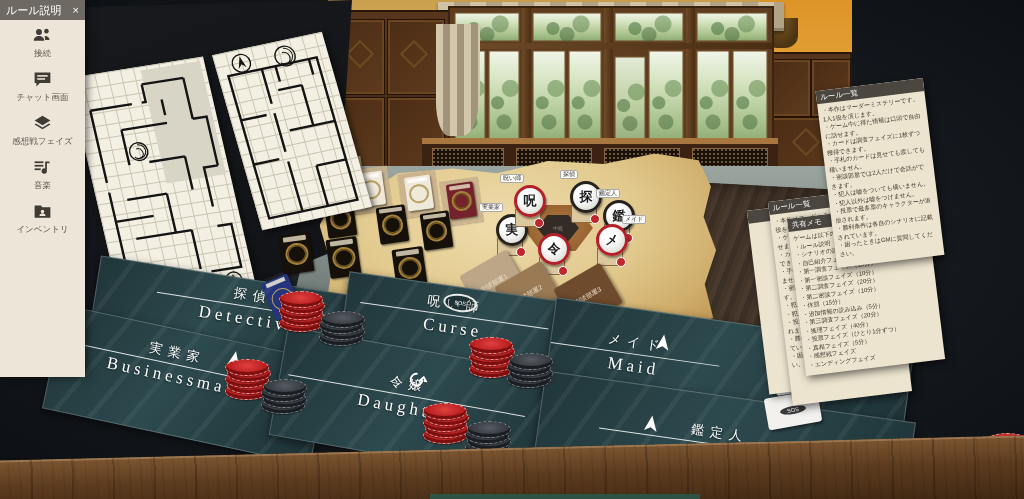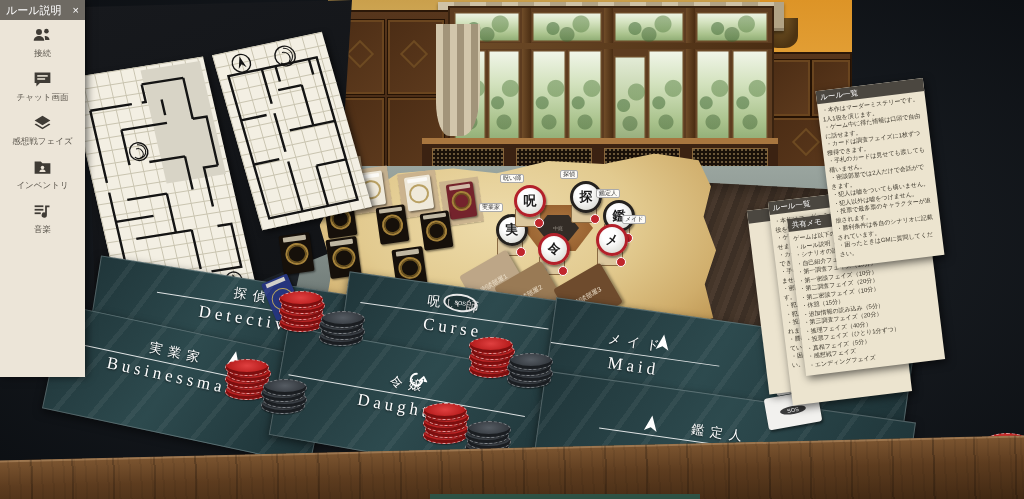--- a/index.html
+++ b/index.html
@@ -520,30 +520,30 @@
     </div>
     <div class="mitem">
       <svg viewBox="0 0 24 24">
           <path d="M12 3 L21 8.5 L12 14 L3 8.5 Z"></path>
           <path d="M12 16.5 L4.5 12 L3 13 L12 18.5 L21 13 L19.5 12 Z"></path>
         </svg>
       <span>感想戦フェイズ</span>
     </div>
     <div class="mitem">
       <svg viewBox="0 0 24 24">
-          <path d="M3 5 h7 l2 2 h9 v12 h-18 Z"></path>
-          <circle cx="12" cy="12" r="2" fill="#ece5d8"></circle>
-          <path d="M8.5 17 c0-2 1.8-3 3.5-3 s3.5 1 3.5 3 Z" fill="#ece5d8"></path>
-        </svg>
-      <span>インベントリ</span>
-    </div>
-    <div class="mitem">
-      <svg viewBox="0 0 24 24">
           <rect x="3" y="5" width="10" height="2"></rect>
           <rect x="3" y="9" width="10" height="2"></rect>
           <rect x="3" y="13" width="7" height="2"></rect>
           <path d="M15 5 h5 v2 h-3 v9 a3 3 0 1 1 -2 -2.8 Z"></path>
         </svg>
       <span>音楽</span>
     </div>
+    <div class="mitem">
+      <svg viewBox="0 0 24 24">
+          <path d="M3 5 h7 l2 2 h9 v12 h-18 Z"></path>
+          <circle cx="12" cy="12" r="2" fill="#ece5d8"></circle>
+          <path d="M8.5 17 c0-2 1.8-3 3.5-3 s3.5 1 3.5 3 Z" fill="#ece5d8"></path>
+        </svg>
+      <span>インベントリ</span>
+    </div>
   </div>
 
 </div>
 
 </body></html>

